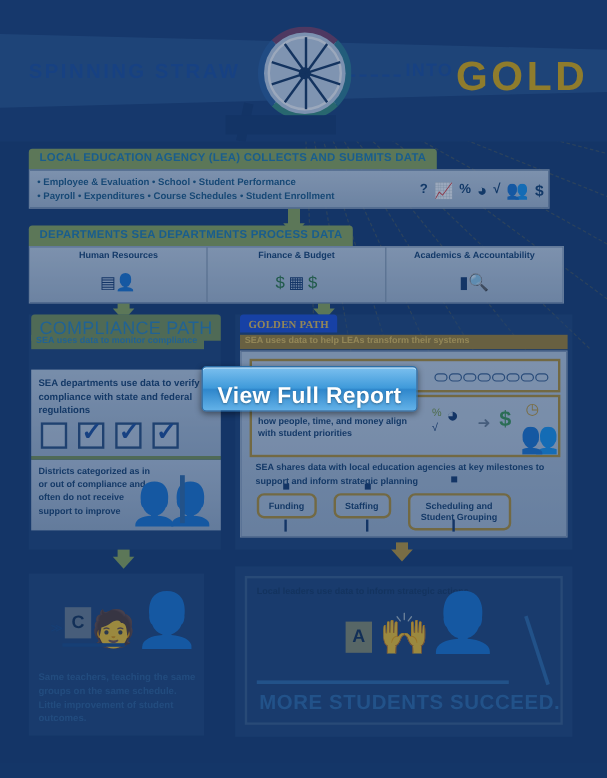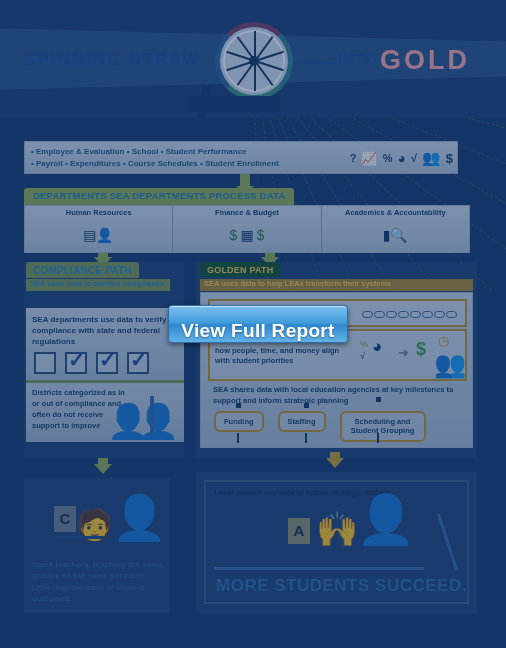--- a/index.html
+++ b/index.html
@@ -30,21 +30,21 @@
   }
   .hband {
     position:absolute; left:-10px; top:28px; width:526px; height:62px;
     background:#2b578f;
     clip-path:polygon(0 0, 100% 22%, 100% 78%, 0 100%);
     opacity:.85;
   }
   .htext { position:absolute; top:50px; font-weight:bold; letter-spacing:2px; }
   #h-spin { left:24px; font-size:17px; color:#1d4f9b; }
   #h-into { left:338px; font-size:15px; color:#1d4f9b; letter-spacing:1px; }
-  #h-gold { left:380px; top:45px; font-size:27px; color:#fca5a5; letter-spacing:3px; font-weight:bold; }
+  #h-gold { left:380px; top:45px; font-size:34px; color:#eab308; letter-spacing:3px; font-weight:bold; }
   .hdots { position:absolute; left:290px; top:62px; width:44px; border-top:2px dashed #1d4f9b; }
   #wheel {
     position:absolute; left:215px; top:22px; width:78px; height:78px;
   }
   #wheel .rim {
     position:absolute; inset:0; border-radius:50%;
     border:5px solid #2c5f9e;
     border-top-color:#7a3f63; border-right-color:#2f7f8f; border-bottom-color:#3a8f7a;
     background:#c9d8ea;
   }
@@ -93,38 +93,38 @@
   .arrowhead {
     position:absolute; width:0; height:0;
     border-left:9px solid transparent; border-right:9px solid transparent;
     border-top:10px solid #93ab54;
   }
   .arrowhead.gold { border-top-color:#c59a33; }
   .arrowstem.gold { background:#c59a33; }
   
   #comp-panel { position:absolute; left:24px; top:262px; width:160px; height:196px; background:rgba(40,78,126,.45); }
   #comp-tab { position:absolute; left:26px; top:262px; background:#7c9550; border-radius:3px 3px 0 0; padding:3px 7px 2px; }
-  #comp-tab-t { font-size:10px; font-weight:bold; color:#2e87b8; letter-spacing:.2px; }
+  #comp-tab-t { font-size:15px; font-weight:normal; color:#2e87b8; letter-spacing:.2px; }
   #comp-sub { position:absolute; left:26px; top:279px; width:144px; height:12px; background:#7c9550; }
   #comp-sub-t { font-size:7.5px; font-weight:bold; color:#2e87b8; padding-left:4px; }
   #comp-b1 { position:absolute; left:26px; top:308px; width:158px; height:72px;
              background:linear-gradient(180deg,#c2d1e1 0%,#a6b8cd 100%); }
   #comp-b1-t { position:absolute; left:6px; top:6px; width:148px; font-size:8px; font-weight:bold; color:#17406d; line-height:1.4; }
   .cbrow { position:absolute; left:8px; top:44px; display:flex; gap:9px; }
   .cbox { width:22px; height:22px; border:2px solid #2a4f7c; background:rgba(255,255,255,.25); position:relative; }
   .cbox.checked::after {
     content:"✓"; position:absolute; left:1px; top:-6px;
     font-size:21px; color:#1d4f9b; font-weight:bold;
   }
   #comp-b2 { position:absolute; left:26px; top:380px; width:158px; height:62px;
              background:linear-gradient(180deg,#bccbdd 0%,#9fb2c8 100%); border-top:3px solid #7c9550; }
   #comp-b2-t { position:absolute; left:6px; top:5px; width:95px; font-size:7.5px; font-weight:bold; color:#17406d; line-height:1.45; }
   
   #gold-panel { position:absolute; left:196px; top:262px; width:281px; height:196px; background:rgba(40,78,126,.45); }
-  #gold-tab { position:absolute; left:200px; top:262px; background:#14532d; border-radius:3px 3px 0 0; padding:3px 7px 2px; }
+  #gold-tab { position:absolute; left:200px; top:262px; background:#1d4ed8; border-radius:3px 3px 0 0; padding:3px 7px 2px;font-family:Liberation Serif, serif; }
   #gold-tab-t { font-size:9px; font-weight:bold; color:#f0c552; letter-spacing:.2px; }
   #gold-sub { position:absolute; left:200px; top:279px; width:273px; height:12px; background:#a8832c; }
   #gold-sub-t { font-size:7.5px; font-weight:bold; color:#f0c552; padding-left:4px; }
   #gold-inner { position:absolute; left:200px; top:292px; width:273px; height:156px;
                 background:linear-gradient(180deg,#c2d1e1 0%,#a6b8cd 100%); border:1px solid #9fb0c4; }
   .goldbox { position:absolute; left:7px; width:259px; border:2px solid #b9932f; background:rgba(255,255,255,.18); }
   #gb1 { top:6px; height:28px; }
   #gb2 { top:36px; height:52px; }
   #gb3 { top:92px; height:58px; border:none; background:transparent; }
   .gbtxt { font-size:7.5px; font-weight:bold; color:#17406d; line-height:1.4; }
@@ -218,20 +218,21 @@
         <div class="spoke" style="transform: rotate(180deg);"></div>
         <div class="spoke" style="transform: rotate(216deg);"></div>
         <div class="spoke" style="transform: rotate(252deg);"></div>
         <div class="spoke" style="transform: rotate(288deg);"></div>
         <div class="spoke" style="transform: rotate(324deg);"></div>
       </div>
     <div class="wstand" style="left:200px;top:86px;width:8px;height:32px;transform:rotate(12deg);"></div>
     <div class="wstand" style="left:188px;top:96px;width:92px;height:16px;"></div>
   </div>
 
+  <div class="bandtab" id="lea-tab">LOCAL EDUCATION AGENCY (LEA) COLLECTS AND SUBMITS DATA</div>
   <div class="bandbody" id="lea-body">
     <div class="bullets" id="lea-bul">
       <div>• Employee &amp; Evaluation • School • Student Performance</div>
       <div>• Payroll • Expenditures • Course Schedules • Student Enrollment</div>
     </div>
     <div class="leaicons">
       <span style="font-size:11px;">?</span>
       <span style="font-size:13px;">📈</span>
       <span style="font-size:11px;">%</span>
       <span style="font-size:14px;">◕</span>

